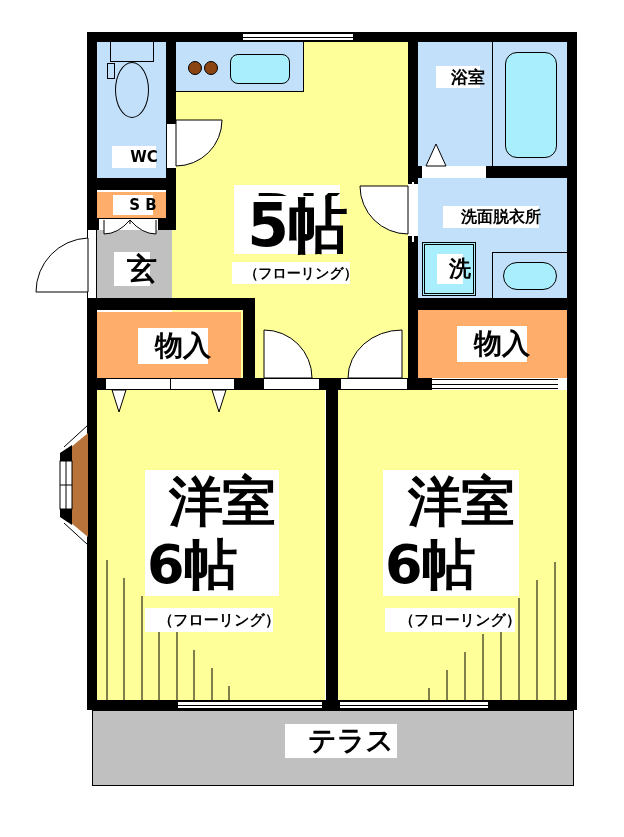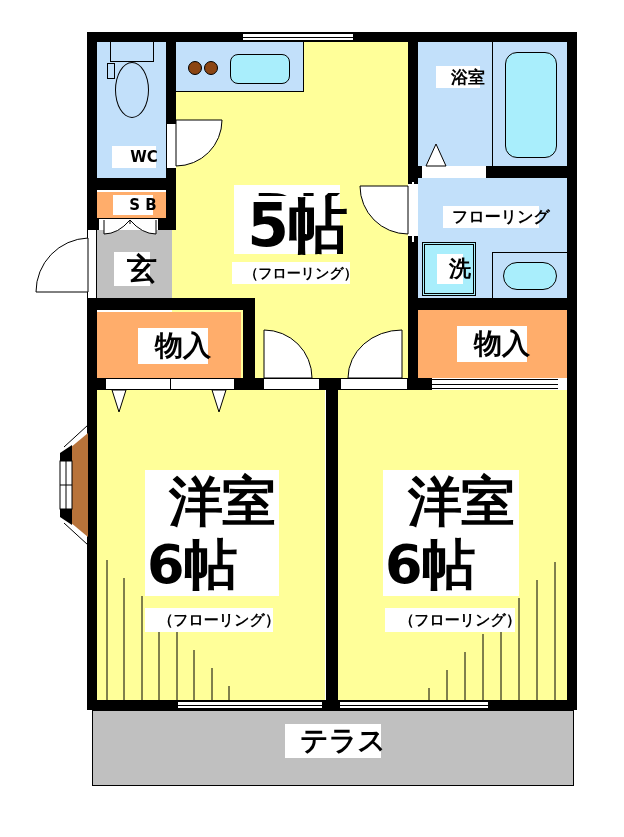--- a/index.html
+++ b/index.html
@@ -172,31 +172,31 @@
 
 <div class="label-box" data-name="wc-label" style="left:112px;top:146px;width:44px;height:22px;font-size:15px;">WC</div>
 <div class="label-box" data-name="sb-label" style="left:113px;top:195px;width:40px;height:20px;font-size:15px;">S B</div>
 <div class="label-box" data-name="entrance-label" style="left:114px;top:252px;width:36px;height:34px;font-size:30px;">玄</div>
 
 <div class="label-box" data-name="dk-label-line1" style="left:234px;top:140px;width:106px;height:58px;">DK</div>
 <div class="label-box big" data-name="dk-label-line2" style="left:234px;top:196px;width:106px;height:58px;">5帖</div>
 <div class="label-box sub" data-name="dk-flooring-label" style="left:232px;top:262px;width:118px;height:22px;font-size:14px;">（フローリング）</div>
 
 <div class="label-box" data-name="bath-label" style="left:436px;top:66px;width:44px;height:22px;font-size:17px;">浴室</div>
-<div class="label-box" data-name="washroom-label" style="left:443px;top:206px;width:96px;height:22px;font-size:16px;">フローリング</div>
+<div class="label-box" data-name="washroom-label" style="left:443px;top:206px;width:96px;height:22px;font-size:16px;">洗面脱衣所</div>
 <div class="label-box" data-name="washing-machine-label" style="left:437px;top:254px;width:26px;height:30px;font-size:22px;">洗</div>
 
 <div class="label-box" data-name="closet-left-label" style="left:138px;top:328px;width:70px;height:36px;font-size:28px;">物入</div>
 <div class="label-box" data-name="closet-right-label" style="left:457px;top:326px;width:70px;height:36px;font-size:28px;">物入</div>
 
 <div class="label-box big" data-name="western-room-left-label-line1" style="left:145px;top:470px;width:134px;height:64px;font-size:54px;">洋室</div>
 <div class="label-box big" data-name="western-room-left-label-line2" style="left:145px;top:534px;width:134px;height:62px;font-size:54px;justify-content:flex-start;padding-left:2px;">6帖</div>
 <div class="label-box sub" data-name="western-room-left-flooring-label" style="left:145px;top:608px;width:128px;height:24px;font-size:15px;">（フローリング）</div>
 
 <div class="label-box big" data-name="western-room-right-label-line1" style="left:383px;top:470px;width:136px;height:64px;font-size:54px;">洋室</div>
 <div class="label-box big" data-name="western-room-right-label-line2" style="left:383px;top:534px;width:136px;height:62px;font-size:54px;justify-content:flex-start;padding-left:2px;">6帖</div>
 <div class="label-box sub" data-name="western-room-right-flooring-label" style="left:385px;top:608px;width:130px;height:24px;font-size:15px;">（フローリング）</div>
 
-<div class="label-box" data-name="terrace-label" style="left:285px;top:724px;width:96px;height:34px;font-size:28px;">テラス</div>
+<div class="label-box" data-name="terrace-label" style="left:285px;top:724px;width:112px;height:34px;font-size:28px;">テラス</div>
 
 <style>
   [data-name="dk-label-line1"] { font-size: 54px; margin-top: 45px; }
 </style>
 
 </body></html>

